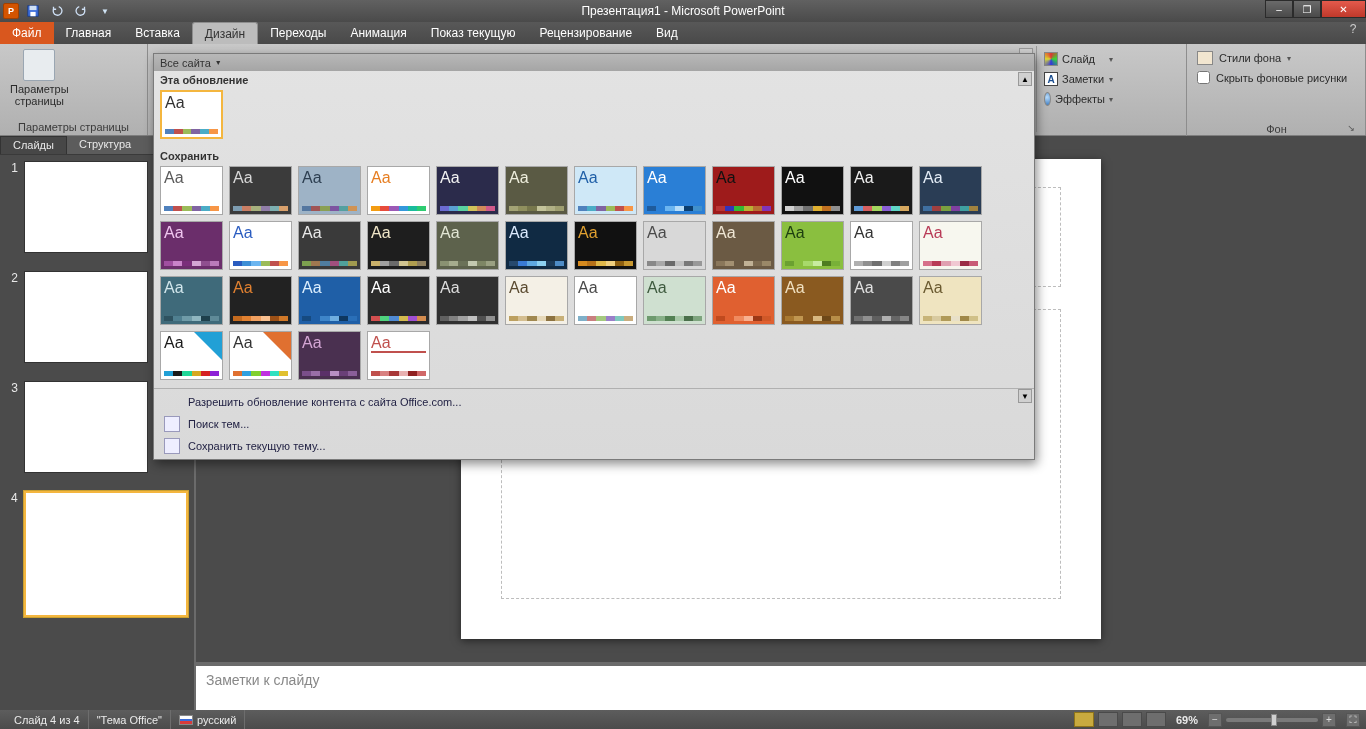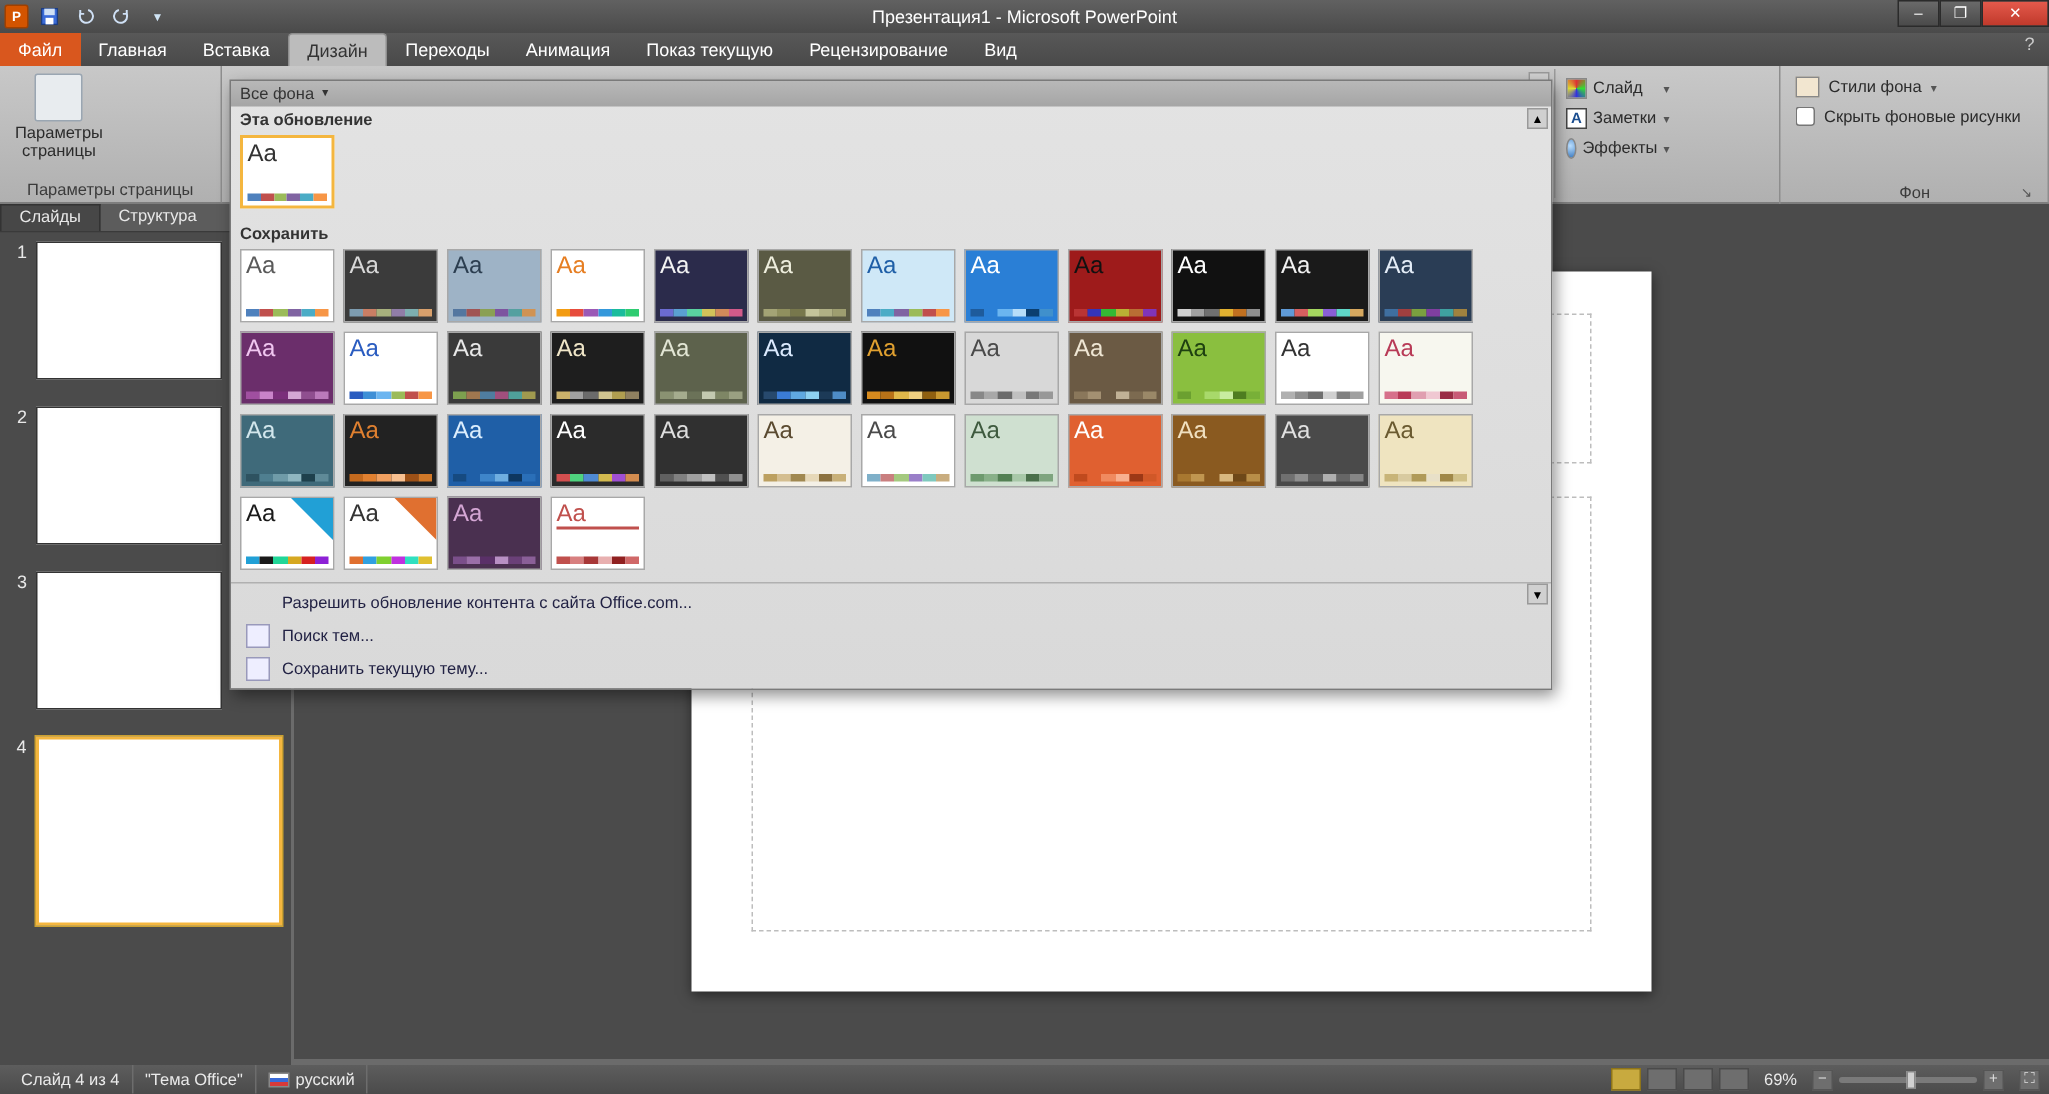--- a/index.html
+++ b/index.html
@@ -232,26 +232,27 @@
   </div>
 
   <div class="canvas-area">
     <div class="slide-stage">
       <div class="slide-big">
         <div class="slide-placeholder" style="left:40px;top:28px;right:40px;height:100px;"></div>
         <div class="slide-placeholder" style="left:40px;top:150px;right:40px;bottom:40px;"></div>
       </div>
     </div>
     <div class="notes-sep"></div>
+    <div class="notes">Заметки к слайду</div>
   </div>
 </div>
 
 <div class="gallery">
   <div class="gallery-head">
-    <span>Все фона</span>
+    <span>Все сайта</span>
     <span class="dd">▼</span>
   </div>
   <div class="gallery-section-label">Эта обновление</div>
   <div class="gallery-grid" id="grid-this">
       <div class="gtheme sel" style="background: rgb(255, 255, 255);">
         <div class="aa" style="color: rgb(51, 51, 51);">Aa</div>
         <div class="cs">
           <span style="background: rgb(79, 129, 189);"></span>
           <span style="background: rgb(192, 80, 77);"></span>
           <span style="background: rgb(155, 187, 89);"></span>
@@ -733,21 +734,21 @@
   <div class="seg">"Тема Office"</div>
   <div class="seg">
     <span class="flag-icon"></span>
     <span>русский</span>
   </div>
   <div class="right">
     <div class="view-btn"></div>
     <div class="view-btn inactive"></div>
     <div class="view-btn inactive"></div>
     <div class="view-btn inactive"></div>
-    <span style="padding:0 6px;">69%</span>
+    <span style="padding:0 6px;font-weight:bold;">69%</span>
     <div class="zbtn">−</div>
     <div class="zoom-slider">
         <div class="knob"></div>
       </div>
     <div class="zbtn">+</div>
     <div class="zbtn" style="margin-left:6px;">⛶</div>
   </div>
 </div>
 
 </body></html>

